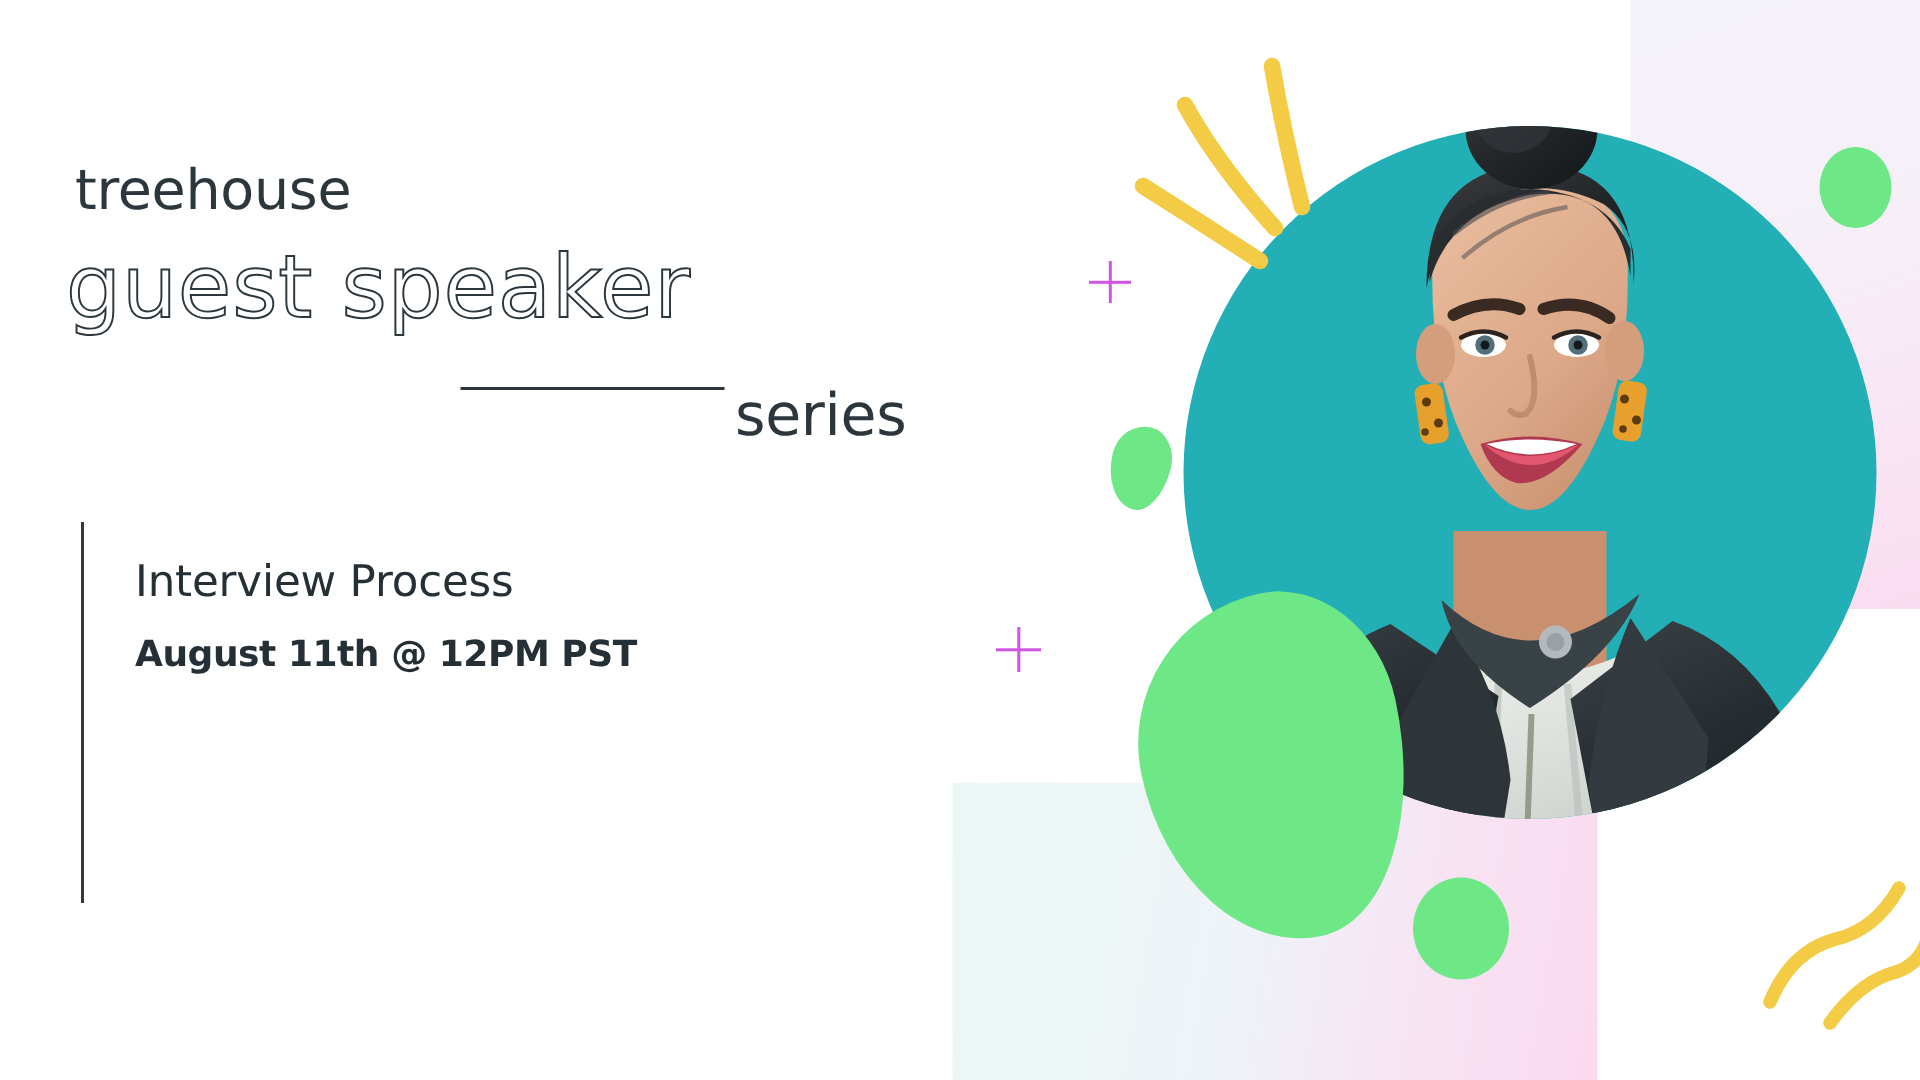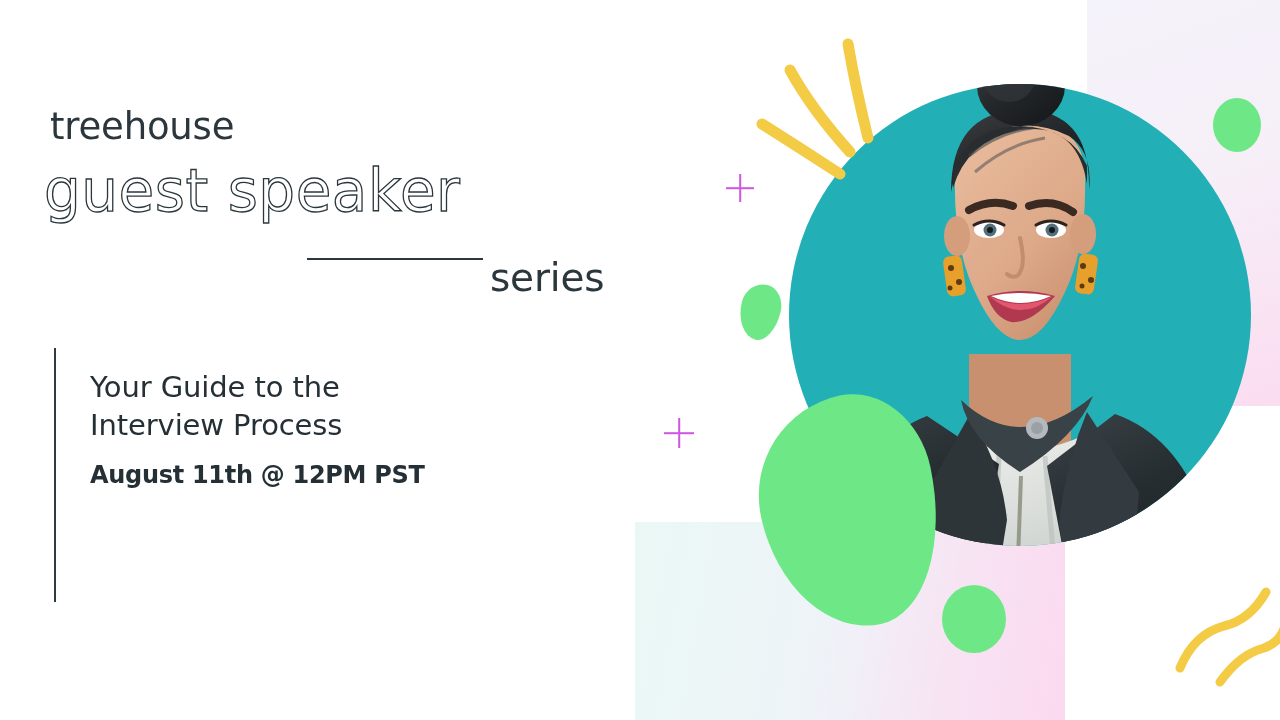--- a/index.html
+++ b/index.html
@@ -344,19 +344,18 @@
 
   <div class="series-row">
     <span class="series-rule"></span>
     <span class="series-word">series</span>
   </div>
 
   <div class="left-rule"></div>
 
   <div class="info-block">
     <div class="talk-title">
-      <div>Your Guide to the</div>
       <div>Interview Process</div>
     </div>
     <div class="event-when">August 11th @ 12PM PST</div>
   </div>
 
 </div>
 
 </body></html>

